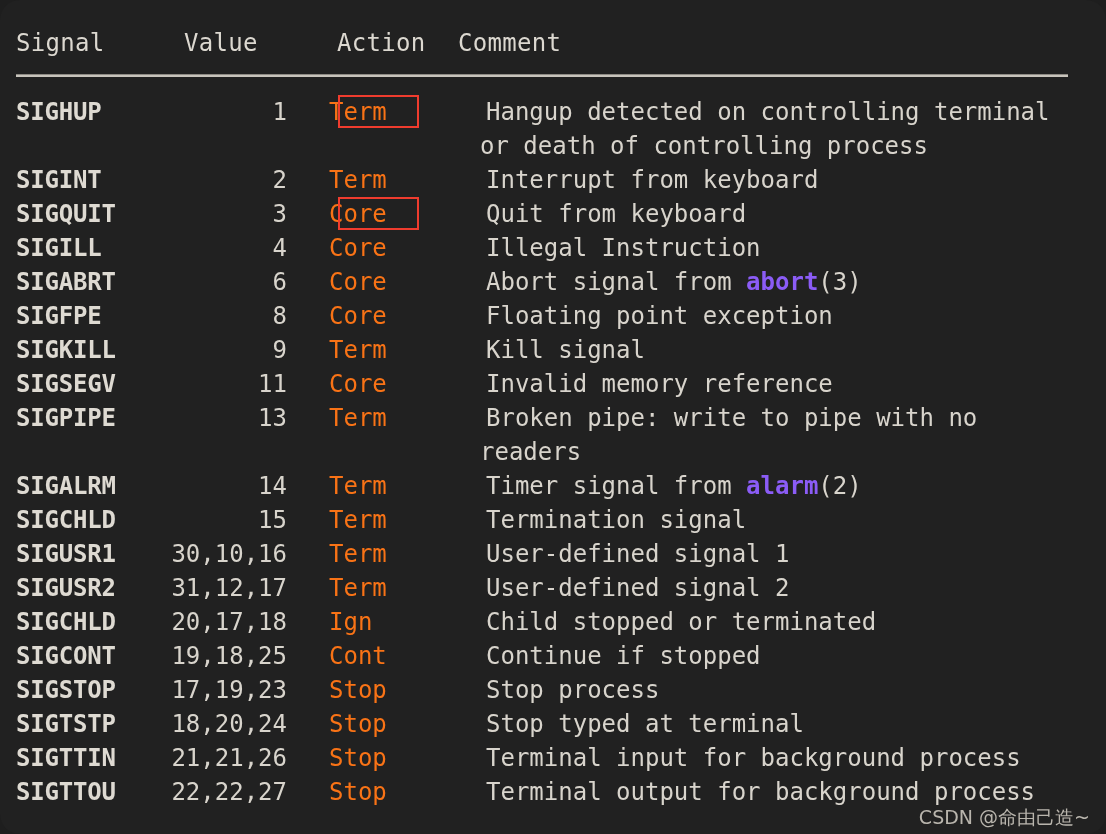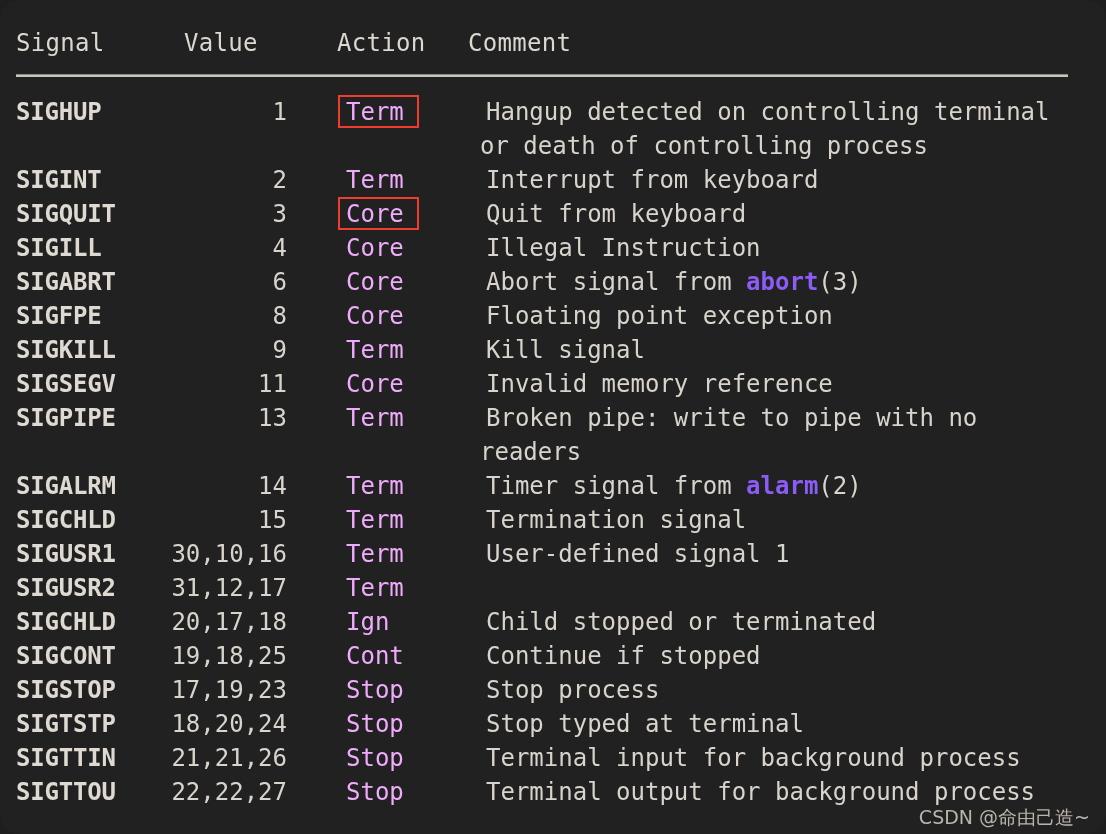--- a/index.html
+++ b/index.html
@@ -36,21 +36,21 @@
     font-size: 24px;
     line-height: 34px;
     font-weight: 400;
     color: #dcd8d0;
     letter-spacing: 0.3px;
     white-space: pre;
   }
   .hdr-signal  { left: 16px;  }
   .hdr-value   { left: 184px; }
   .hdr-action  { left: 337px; }
-  .hdr-comment { left: 468px; }
+  .hdr-comment { left: 458px; }
 
   .divider {
     position: absolute;
     top: 74px;
     left: 16px;
     width: 1052px;
     height: 3px;
     background: #c8c4bc;
     border-top: 1px solid #8d8a84;
     box-sizing: border-box;
@@ -80,22 +80,22 @@
     color: #dedad2;
     letter-spacing: -0.2px;
   }
   .c-value {
     left: 0;
     width: 287px;
     text-align: right;
     color: #d8d4cc;
   }
   .c-action {
-    left: 346px;
-    color: #f0abfc;
+    left: 329px;
+    color: #f97316;
   }
   .c-comment {
     left: 486px;
     color: #d8d4cc;
   }
   .c-comment b {
     font-weight: bold;
     color: #8b5cf6;
   }
 
@@ -224,20 +224,21 @@
       <div class="row">
         <div class="cell c-signal">SIGUSR1</div>
         <div class="cell c-value">30,10,16</div>
         <div class="cell c-action">Term</div>
         <div class="cell c-comment">User-defined signal 1</div>
       </div>
       <div class="row">
         <div class="cell c-signal">SIGUSR2</div>
         <div class="cell c-value">31,12,17</div>
         <div class="cell c-action">Term</div>
+        <div class="cell c-comment">User-defined signal 2</div>
       </div>
       <div class="row">
         <div class="cell c-signal">SIGCHLD</div>
         <div class="cell c-value">20,17,18</div>
         <div class="cell c-action">Ign</div>
         <div class="cell c-comment">Child stopped or terminated</div>
       </div>
       <div class="row">
         <div class="cell c-signal">SIGCONT</div>
         <div class="cell c-value">19,18,25</div>

